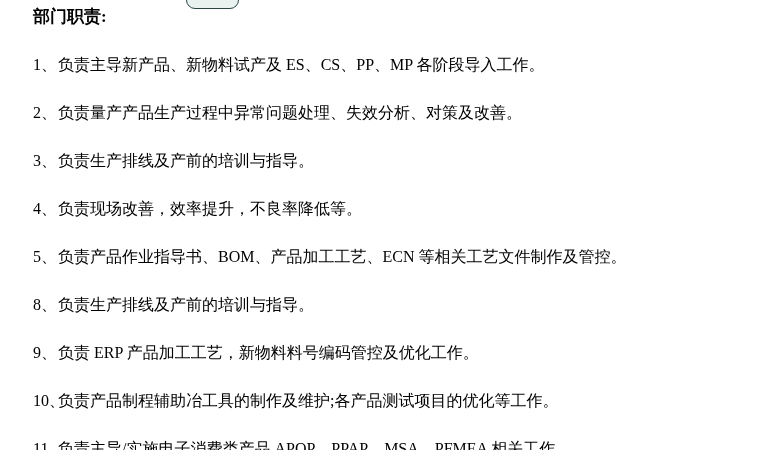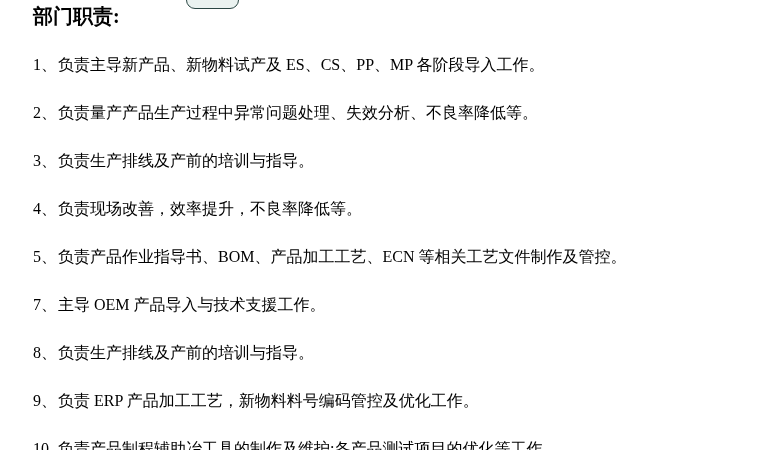--- a/index.html
+++ b/index.html
@@ -14,21 +14,21 @@
   .callout-fragment {
     position: absolute;
     left: 186px; top: -11px;
     width: 51px; height: 18px;
     border: 1px solid #2a4643;
     border-radius: 9px;
     background: #eaf2f0;
   }
   .content { padding: 6px 0 0 33px; }
   .doc-title {
-    font-size: 20px;
+    font-size: 17px;
     font-weight: bold;
     line-height: 21px;
     margin: 0;
     white-space: nowrap;
   }
   .duty-list { margin: 1px 0 0 0; }
   .duty-row {
     font-size: 16px;
     line-height: 20px;
     white-space: nowrap;
@@ -53,25 +53,24 @@
 </head>
 <body>
 
 <div class="callout-fragment" style="background: rgb(234, 242, 240); border-color: rgb(42, 70, 67);"></div>
 
 <div class="content">
   <div class="doc-title">部门职责:</div>
 
   <div class="duty-list">
     <div class="duty-row"><span class="duty-num">1、</span><span>负责主导新产品、新物料试产及 ES、CS、PP、MP 各阶段导入工作。</span></div>
-    <div class="duty-row"><span class="duty-num">2、</span><span>负责量产产品生产过程中异常问题处理、失效分析、不良率降低等。</span></div>
+    <div class="duty-row"><span class="duty-num">2、</span><span>负责量产产品生产过程中异常问题处理、失效分析、对策及改善。</span></div>
     <div class="duty-row"><span class="duty-num">3、</span><span>负责生产排线及产前的培训与指导。</span></div>
     <div class="duty-row"><span class="duty-num">4、</span><span>负责现场改善，效率提升，不良率降低等。</span></div>
     <div class="duty-row"><span class="duty-num">5、</span><span>负责产品作业指导书、BOM、产品加工工艺、ECN 等相关工艺文件制作及管控。</span></div>
-    <div class="duty-row"><span class="duty-num">7、</span><span>主导 OEM 产品导入与技术支援工作。</span></div>
     <div class="duty-row"><span class="duty-num">8、</span><span>负责生产排线及产前的培训与指导。</span></div>
     <div class="duty-row"><span class="duty-num">9、</span><span>负责 ERP 产品加工工艺，新物料料号编码管控及优化工作。</span></div>
     <div class="duty-row"><span class="duty-num">10、</span><span>负责产品制程辅助冶工具的制作及维护;各产品测试项目的优化等工作。</span></div>
     <div class="duty-row"><span class="duty-num">11、</span><span>负责主导/实施电子消费类产品 APQP、PPAP、MSA、PFMEA 相关工作。</span></div>
     <div class="duty-row"><span class="duty-num">12、</span><span>新产品环境因素的评估及控制。</span></div>
     <div class="duty-row"><span class="duty-num">13、</span><span>部门环境因素的识别与管制。</span></div>
     <div class="duty-row"><span class="duty-num">14、</span><span>部门重大环境因素的识别与管理。</span></div>
     <div class="duty-row"><span class="duty-num">15、</span><span>部门重要环境因素与相关环境因素的管理。</span></div>
     <div class="duty-row"><span class="duty-num">16、</span><span>新物料料号编码管控及优化工作。</span></div>
     <div class="duty-row"><span class="duty-num">18、</span><span>公司领导交办的其它事项。</span></div>

